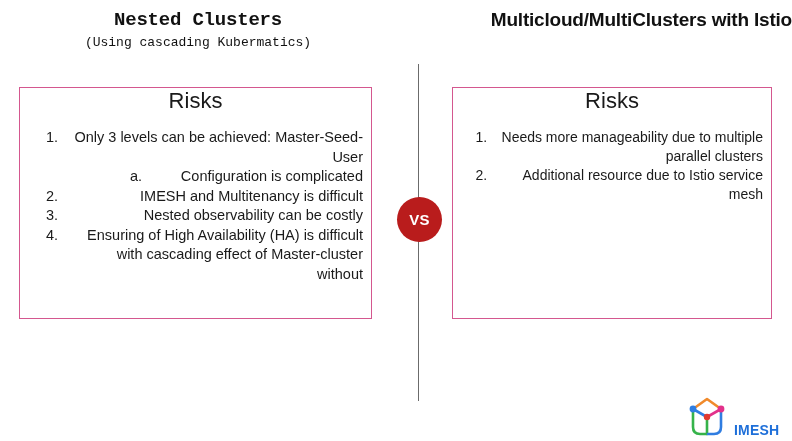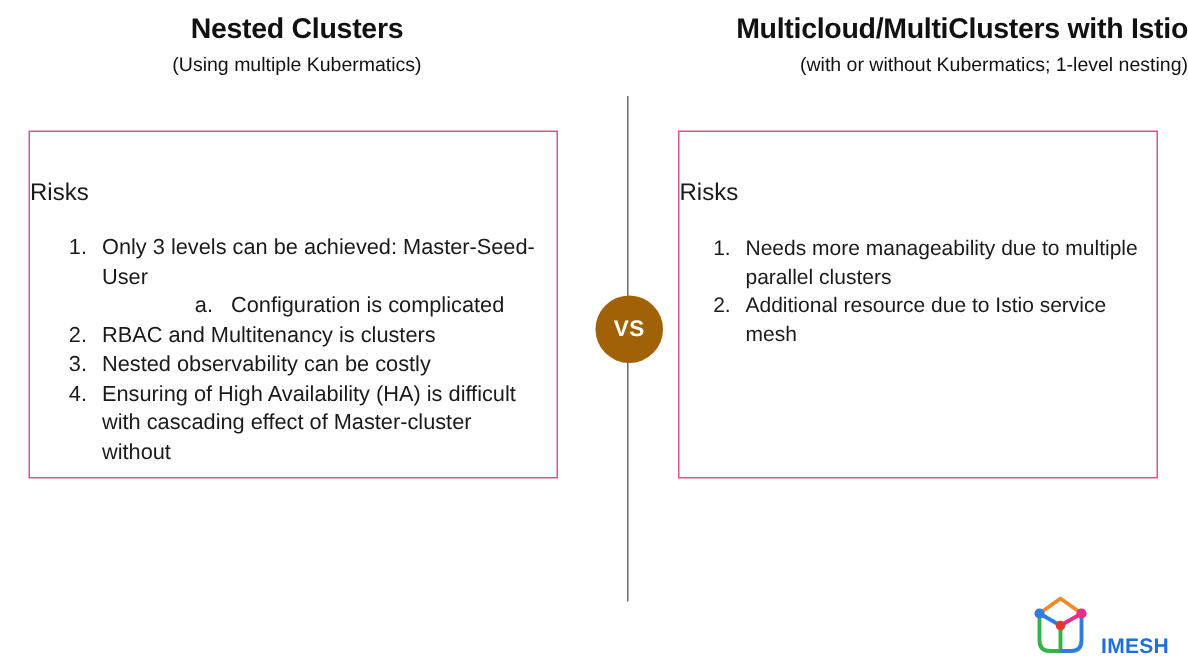--- a/index.html
+++ b/index.html
@@ -33,52 +33,54 @@
     white-space: nowrap;
   }
   .col-head .subtitle {
     font-size: 13px;
     font-weight: normal;
     line-height: 18px;
     margin-top: 2px;
     white-space: nowrap;
   }
 
-  #head-left  { left: 0px;   top: 8px;  width: 396px; }
+  #head-left  { left: 0px;   top: 8px;  width: 396px; font-family: Liberation Mono, monospace; }
   #head-right { left: 396px; top: 8px;  width: 396px; text-align: right; }
 
   
   .panel {
     position: absolute;
     background: #ffffff;
     border: 1.5px solid #d4578f;
     box-sizing: border-box;
   }
   #panel-left  { left: 19px;  top: 87px; width: 353px; height: 232px; }
   #panel-right { left: 452px; top: 87px; width: 320px; height: 232px; }
 
   .panel-title {
-    font-size: 16px;
+    text-align: center;
+    font-size: 22px;
     font-weight: normal;
     color: #1a1a1a;
     line-height: 26px;
-    margin-top: 28px;
+    margin-top: 0;
   }
 
   ol.risk-list {
     margin: 14px 0 0 0;
     padding: 0 8px 0 42px;
     list-style-type: decimal;
     color: #1a1a1a;
     font-size: 14.5px;
     line-height: 19.5px;
   }
   ol.risk-list > li {
     margin: 0 0 0 0;
     padding-left: 6px;
+    text-align: right;
   }
   ol.sub-list {
     margin: 0;
     padding: 0 0 0 34px;
     list-style-type: lower-alpha;
     font-size: 14.5px;
     line-height: 19.5px;
   }
   ol.sub-list > li { padding-left: 8px; margin-left: 44px; }
 
@@ -132,50 +134,49 @@
     letter-spacing: 0.2px;
   }
 </style>
 </head>
 <body>
 
 <div id="slide">
 
   <div id="head-left" class="col-head">
     <div class="title">Nested Clusters</div>
-    <div class="subtitle">(Using multiple Kubermatics)</div>
+    <div class="subtitle">(Using cascading Kubermatics)</div>
   </div>
 
   <div id="head-right" class="col-head">
     <div class="title">Multicloud/MultiClusters with Istio</div>
-    <div class="subtitle">(with or without Kubermatics; 1-level nesting)</div>
   </div>
 
   <div id="panel-left" class="panel" style="border-color: rgb(212, 87, 143);">
     <div class="panel-title">Risks</div>
     <ol class="risk-list">
         <li><span>Only 3 levels can be achieved: Master-Seed-User</span><ol class="sub-list">
             <li>Configuration is complicated</li>
           </ol></li>
-        <li><span>RBAC and Multitenancy is clusters</span></li>
+        <li><span>IMESH and Multitenancy is difficult</span></li>
         <li><span>Nested observability can be costly</span></li>
         <li><span>Ensuring of High Availability (HA) is difficult with cascading effect of Master-cluster without</span></li>
       </ol>
   </div>
 
   <div id="panel-right" class="panel" style="border-color: rgb(212, 87, 143);">
     <div class="panel-title">Risks</div>
     <ol class="risk-list">
         <li><span>Needs more manageability due to multiple parallel clusters</span></li>
         <li><span>Additional resource due to Istio service mesh</span></li>
       </ol>
   </div>
 
   <div id="divider" style="background: rgb(107, 107, 107);"></div>
-  <div id="vs-badge" style="background: #a16207; color: rgb(255, 255, 255);">VS</div>
+  <div id="vs-badge" style="background: #b91c1c; color: rgb(255, 255, 255);">VS</div>
 
   <div id="logo">
     <svg id="logo-mark" viewBox="0 0 46 42">
 
       <path d="M8 13 L22 3 L36 13" fill="none" stroke="#f08a2b" stroke-width="2.6" stroke-linecap="round" stroke-linejoin="round"></path>
 
       <path d="M8 13 L22 21" fill="none" stroke="#2f7de1" stroke-width="2.6" stroke-linecap="round"></path>
 
       <path d="M36 13 L22 21" fill="none" stroke="#e2318b" stroke-width="2.6" stroke-linecap="round"></path>
 

